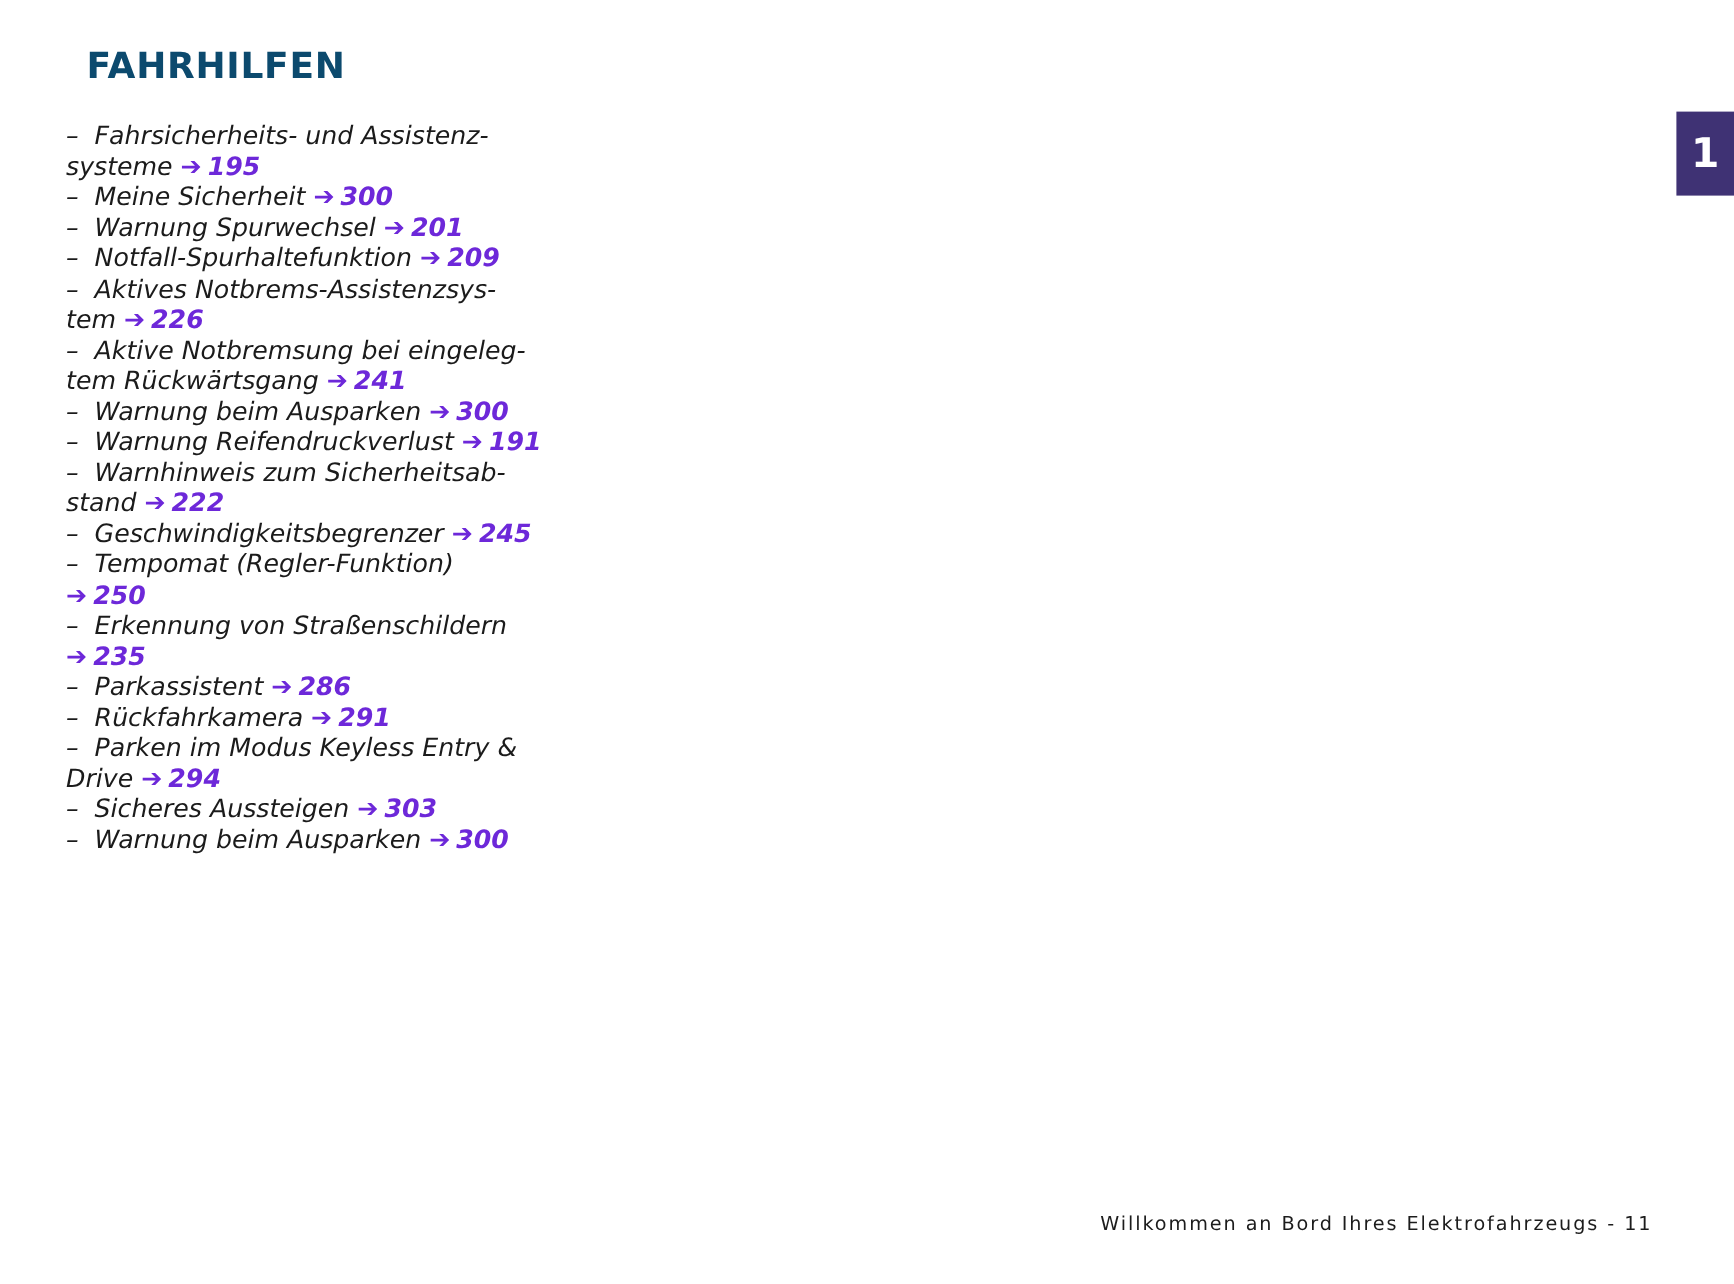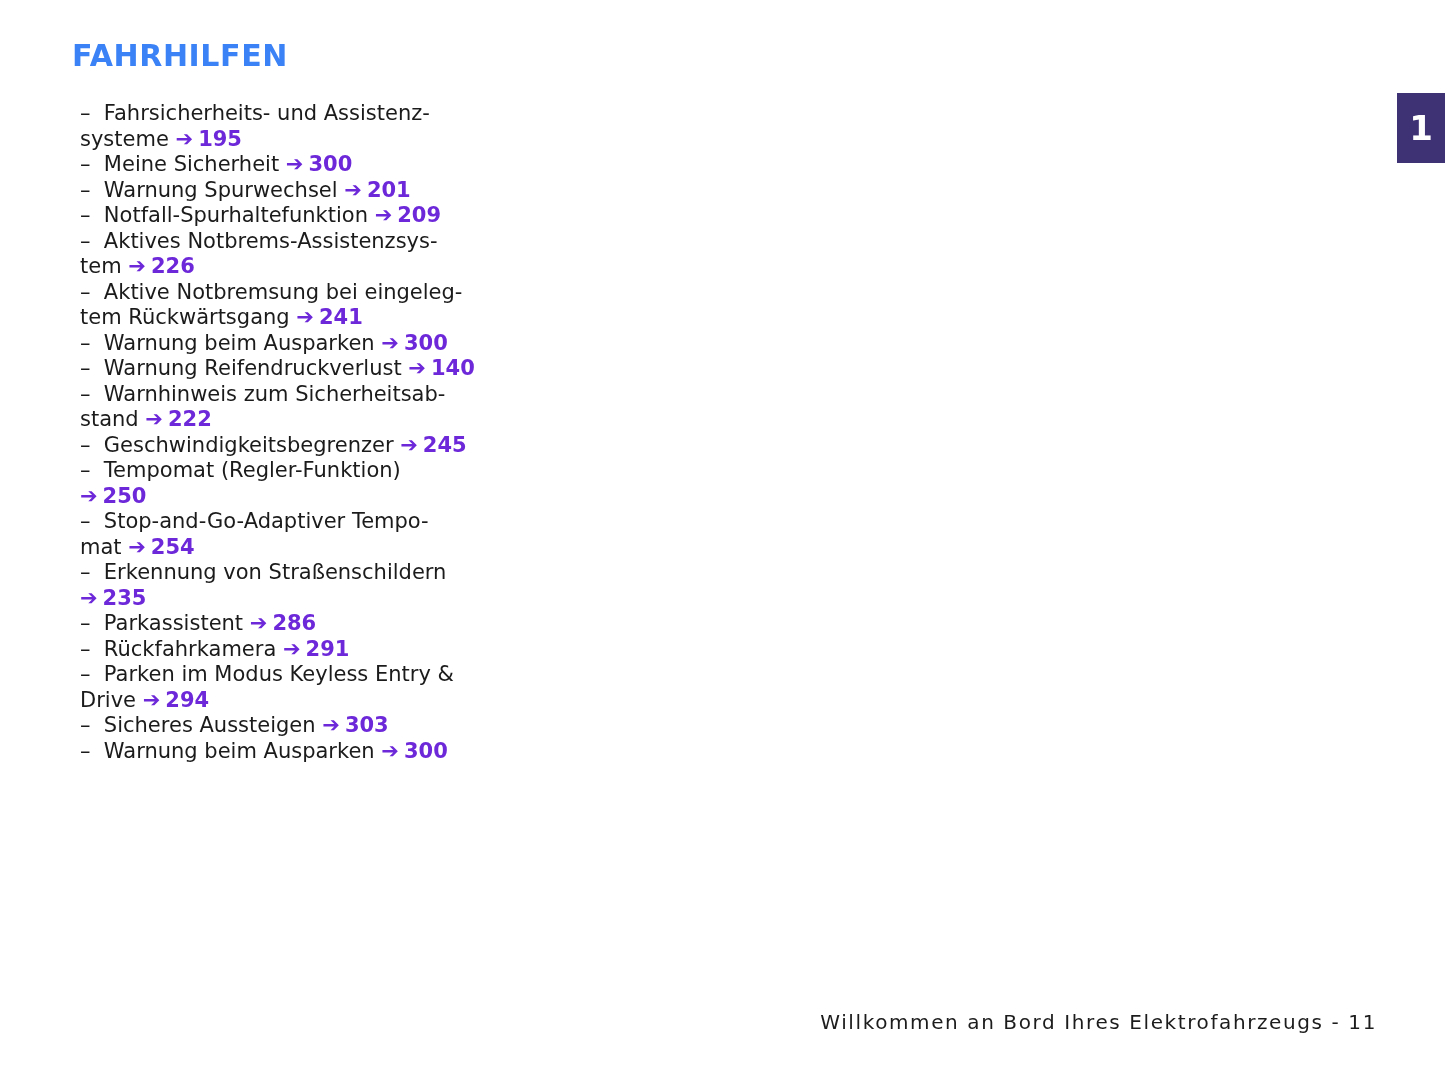--- a/index.html
+++ b/index.html
@@ -17,29 +17,30 @@
     color: #1a1a1a;
   }
   .title {
     position: absolute;
     left: 72px;
     top: 38px;
     margin: 0;
     font-size: 30px;
     font-weight: 700;
     letter-spacing: 0.6px;
-    color: #3b82f6;
+    color: #0c4a6e;
   }
   .toc {
     position: absolute;
-    left: 80px;
+    left: 55px;
     top: 101px;
     font-size: 21px;
     line-height: 25.5px;
     color: #1b1b1b;
+    font-style: italic;
   }
   .toc-item {
     white-space: pre; 
   }
   .toc-item .pg {
     font-weight: 700;
     color: #6d28d9;
   }
   .toc-item .num {
     margin-left: 5px;
@@ -58,21 +59,21 @@
   .chapter-tab .num {
     color: #ffffff;
     font-size: 34px;
     font-weight: 700;
     line-height: 1;
   }
   .footer {
     position: absolute;
     right: 68px;
     top: 1010px;
-    font-size: 20px;
+    font-size: 16px;
     letter-spacing: 1.6px;
     color: #1c1c1c;
   }
 </style>
 </head>
 <body>
 
 <div class="page">
 
   <h1 class="title">FAHRHILFEN</h1>
@@ -85,28 +86,26 @@
       <div class="toc-item"><span class="lbl">–  Fahrsicherheits- und Assistenz-
 systeme </span><span class="pg"><span>➔</span><span class="num">195</span></span></div>
       <div class="toc-item"><span class="lbl">–  Meine Sicherheit </span><span class="pg"><span>➔</span><span class="num">300</span></span></div>
       <div class="toc-item"><span class="lbl">–  Warnung Spurwechsel </span><span class="pg"><span>➔</span><span class="num">201</span></span></div>
       <div class="toc-item"><span class="lbl">–  Notfall-Spurhaltefunktion </span><span class="pg"><span>➔</span><span class="num">209</span></span></div>
       <div class="toc-item"><span class="lbl">–  Aktives Notbrems-Assistenzsys-
 tem </span><span class="pg"><span>➔</span><span class="num">226</span></span></div>
       <div class="toc-item"><span class="lbl">–  Aktive Notbremsung bei eingeleg-
 tem Rückwärtsgang </span><span class="pg"><span>➔</span><span class="num">241</span></span></div>
       <div class="toc-item"><span class="lbl">–  Warnung beim Ausparken </span><span class="pg"><span>➔</span><span class="num">300</span></span></div>
-      <div class="toc-item"><span class="lbl">–  Warnung Reifendruckverlust </span><span class="pg"><span>➔</span><span class="num">140</span></span></div>
+      <div class="toc-item"><span class="lbl">–  Warnung Reifendruckverlust </span><span class="pg"><span>➔</span><span class="num">191</span></span></div>
       <div class="toc-item"><span class="lbl">–  Warnhinweis zum Sicherheitsab-
 stand </span><span class="pg"><span>➔</span><span class="num">222</span></span></div>
       <div class="toc-item"><span class="lbl">–  Geschwindigkeitsbegrenzer </span><span class="pg"><span>➔</span><span class="num">245</span></span></div>
       <div class="toc-item"><span class="lbl">–  Tempomat (Regler-Funktion)
 </span><span class="pg"><span>➔</span><span class="num">250</span></span></div>
-      <div class="toc-item"><span class="lbl">–  Stop-and-Go-Adaptiver Tempo-
-mat </span><span class="pg"><span>➔</span><span class="num">254</span></span></div>
       <div class="toc-item"><span class="lbl">–  Erkennung von Straßenschildern
 </span><span class="pg"><span>➔</span><span class="num">235</span></span></div>
       <div class="toc-item"><span class="lbl">–  Parkassistent </span><span class="pg"><span>➔</span><span class="num">286</span></span></div>
       <div class="toc-item"><span class="lbl">–  Rückfahrkamera </span><span class="pg"><span>➔</span><span class="num">291</span></span></div>
       <div class="toc-item"><span class="lbl">–  Parken im Modus Keyless Entry &amp;
 Drive </span><span class="pg"><span>➔</span><span class="num">294</span></span></div>
       <div class="toc-item"><span class="lbl">–  Sicheres Aussteigen </span><span class="pg"><span>➔</span><span class="num">303</span></span></div>
       <div class="toc-item"><span class="lbl">–  Warnung beim Ausparken </span><span class="pg"><span>➔</span><span class="num">300</span></span></div>
     </div>
 

